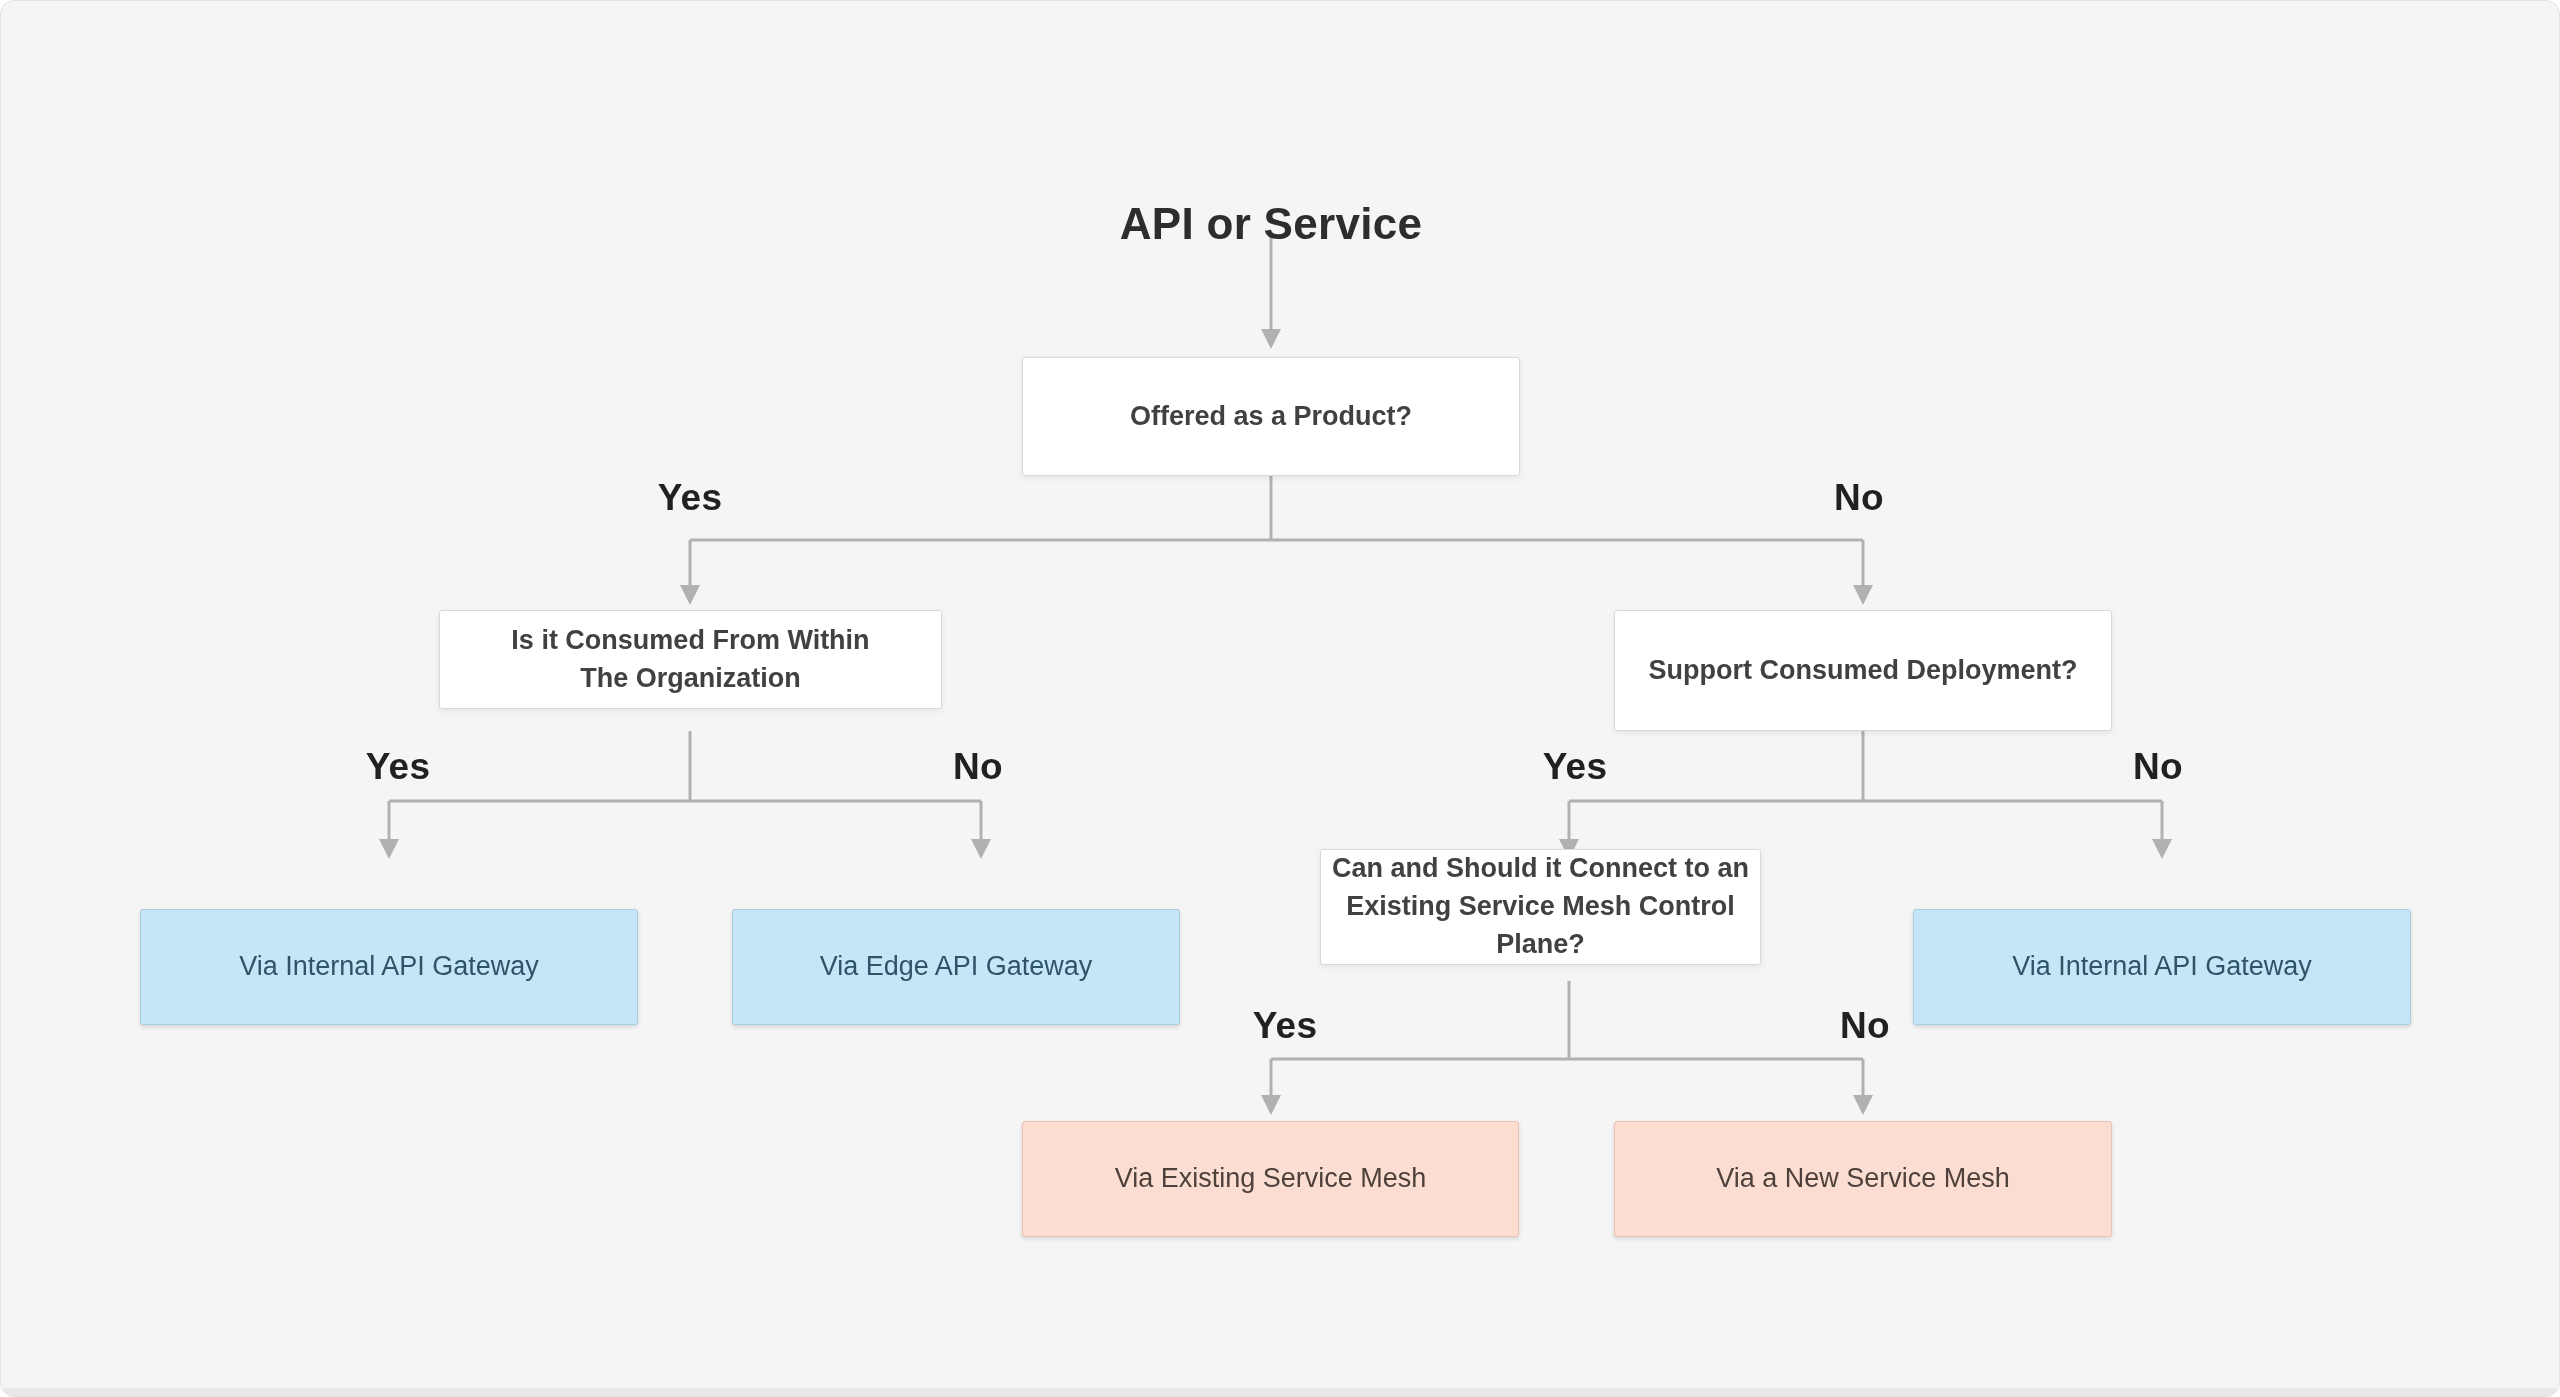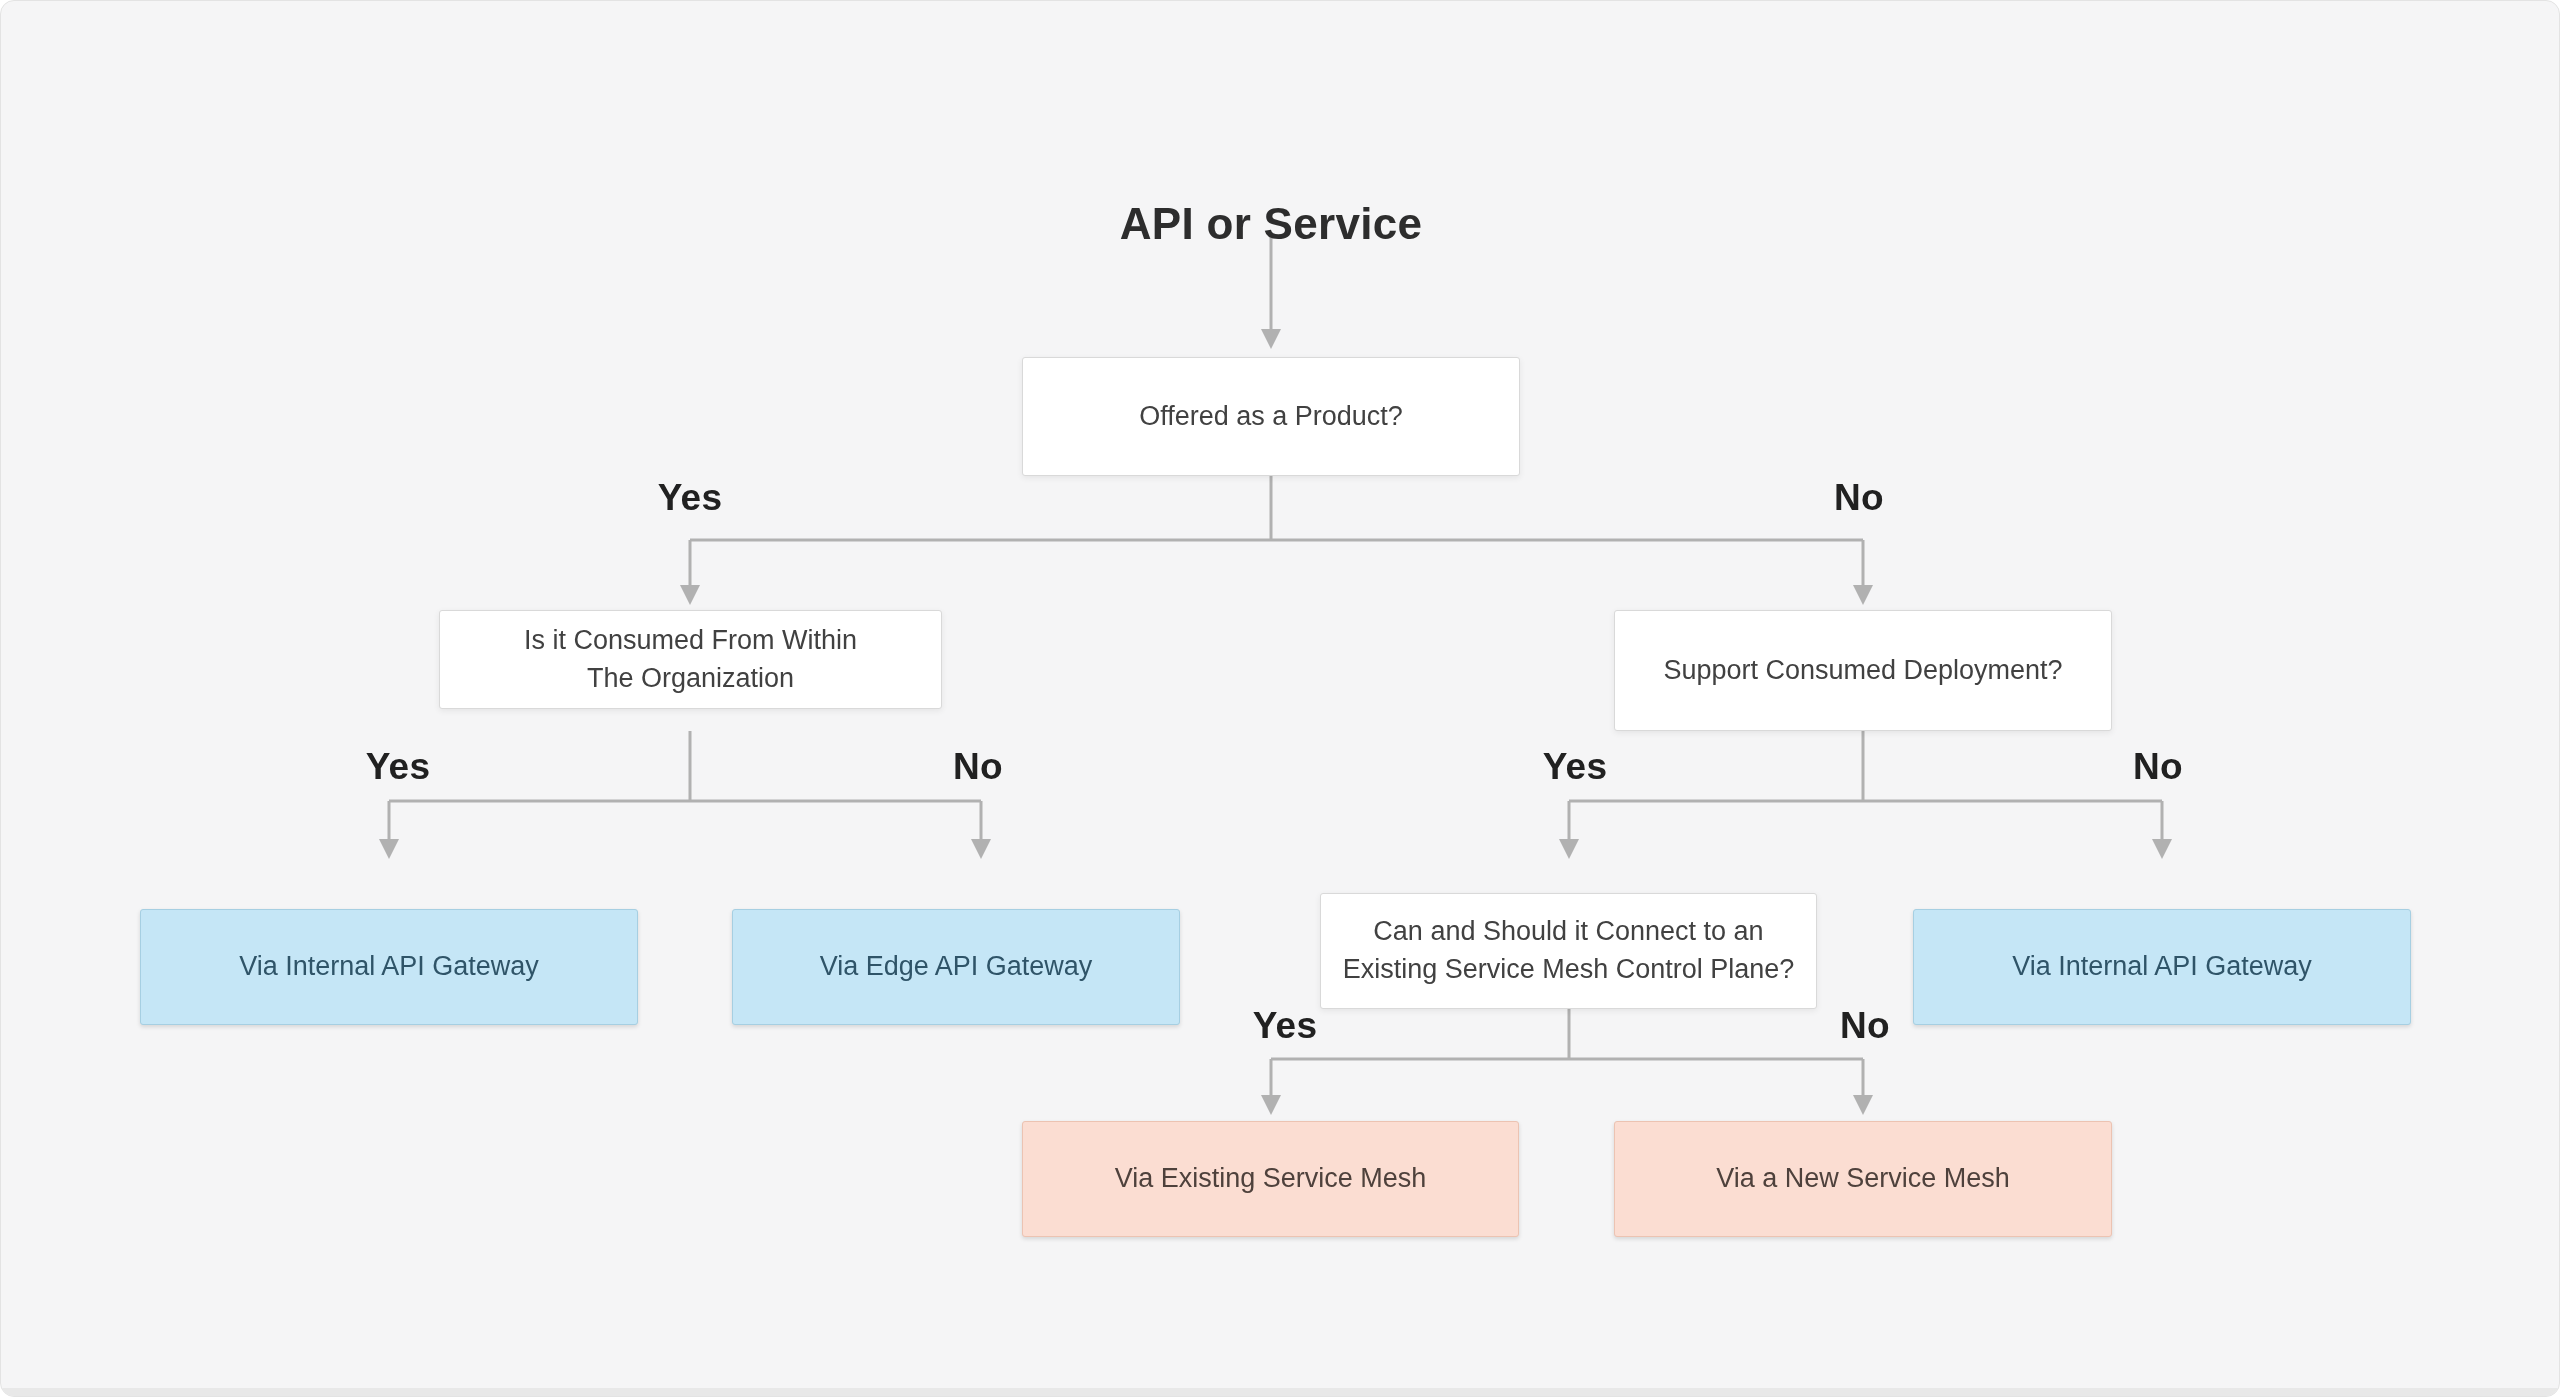--- a/index.html
+++ b/index.html
@@ -16,21 +16,21 @@
   .canvas{position:absolute;inset:0;background:var(--background);border:1px solid #e3e3e3;border-radius:14px;overflow:hidden;}
   .bottom-strip{position:absolute;left:0;right:0;bottom:0;height:8px;background:var(--bottom-strip);}
   svg.connectors{position:absolute;left:0;top:0;width:2560px;height:1397px;display:block;}
   .ln{stroke:var(--line);stroke-width:3;fill:none;}
   .ah{fill:var(--line);}
   .title{position:absolute;left:1270px;top:191px;transform:translate(-50%,-50%);
          font-size:44px;font-weight:600;color:var(--title-text);white-space:nowrap;letter-spacing:.3px;margin-top:32px;}
   .blabel{position:absolute;transform:translate(-50%,-50%);font-size:37px;font-weight:700;
           color:var(--label-text);white-space:nowrap;letter-spacing:.3px;}
   .node{position:absolute;display:flex;flex-direction:column;align-items:center;justify-content:center;
-        text-align:center;font-size:27px;line-height:1.4;border-radius:3px;padding:0 8px;}
+        text-align:center;font-size:27px;line-height:1.4;border-radius:3px;padding:0 8px;font-weight:bold;}
   .node span{display:block;}
   .decision{background:var(--decision-fill);border:1px solid var(--decision-border);
             color:var(--question-text);box-shadow:0 2px 6px rgba(0,0,0,.07);}
   .gateway{background:var(--gateway-fill);border:1px solid var(--gateway-border);
            color:var(--gateway-text);font-weight:500;box-shadow:0 2px 4px rgba(0,0,0,.13);margin-top:44px;}
   .mesh{background:var(--mesh-fill);border:1px solid var(--mesh-border);
         color:var(--mesh-text);font-weight:500;box-shadow:0 2px 4px rgba(0,0,0,.13);text-align:right;}
 </style>
 </head>
 <body>
@@ -85,21 +85,21 @@
 
     <div class="node decision" style="left:438px;top:609px;width:503px;height:99px">
       <span>Is it Consumed From Within</span>
       <span>The Organization</span>
     </div>
 
     <div class="node decision" style="left:1613px;top:609px;width:498px;height:121px">
       <span>Support Consumed Deployment?</span>
     </div>
 
-    <div class="node decision" style="left:1319px;top:892px;width:497px;height:116px">
+    <div class="node decision" style="left:1319px;top:848px;width:441px;height:116px">
       <span>Can and Should it Connect to an</span>
       <span>Existing Service Mesh Control Plane?</span>
     </div>
 
     <div class="node gateway" style="left:139px;top:864px;width:498px;height:116px">
       <span>Via Internal API Gateway</span>
     </div>
 
     <div class="node gateway" style="left:731px;top:864px;width:448px;height:116px">
       <span>Via Edge API Gateway</span>

